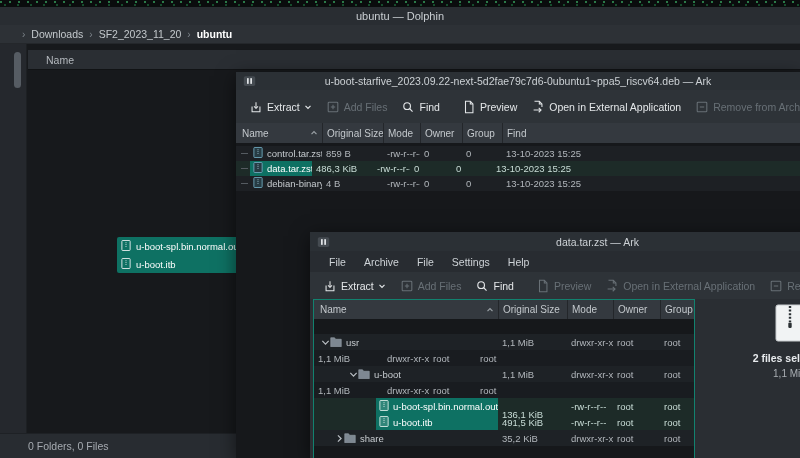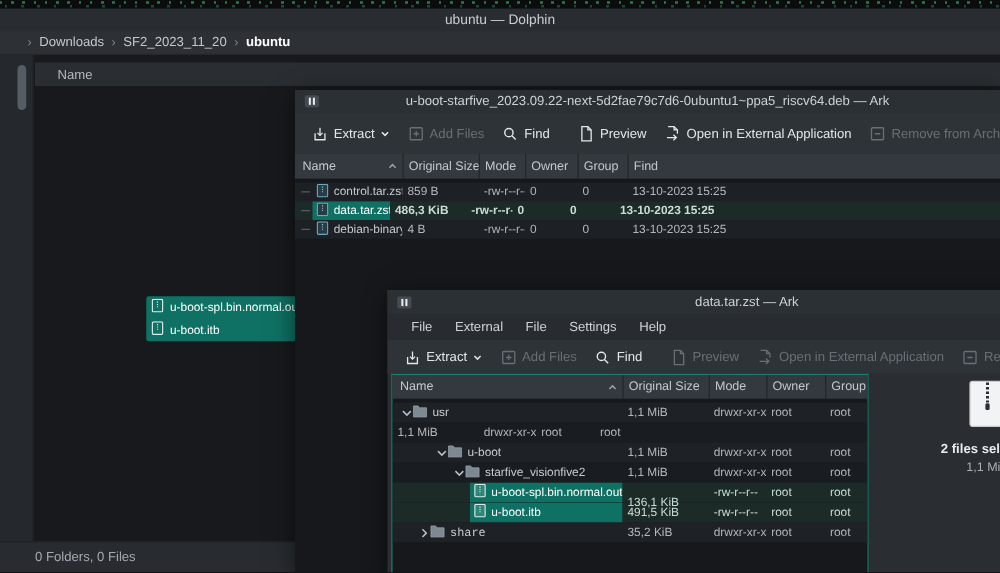--- a/index.html
+++ b/index.html
@@ -54,35 +54,35 @@
 
   
   .ark1{left:236px;top:72px;width:564px;height:386px;}
   .ark1 .a-title{height:18px;}
   .ark1 .a-toolbar{height:33px;}
   .a1-header{height:20px;}
   .a1-list{position:absolute;left:0;top:71px;right:0;bottom:0;background:#16181b;padding-top:3px;overflow:hidden;}
   .a1-row{height:15px;display:flex;align-items:center;font-size:9.5px;color:#c6cbcf;background:#1d2024;}
   .a1-row.sel{background:#1d2b28;}
   .a1-row .vals{color:#b2b7bc;}
-  .a1-row.sel .vals{color:#c9ddd7;font-weight:bold;}
+  .a1-row.sel .vals{color:#c9ddd7;}
   .stub{flex:none;width:7px;height:1px;background:#555b61;margin-left:5px;margin-right:2px;}
   .hl{display:flex;align-items:center;gap:4px;padding:0 3px;height:100%;flex:1;overflow:hidden;}
   .sel .hl{background:#0e7163;color:#fff;}
 
   
   .ark2{left:310px;top:232px;width:575px;height:226px;}
   .ark2 .a-title{height:19px;}
   .a-menubar{height:21px;display:flex;align-items:center;padding-left:10px;font-size:10.5px;color:#ced3d7;background:#282c31;}
   .menu-item{padding:0 9px;}
   .ark2 .a-toolbar{height:27px;}
   .a2-view{position:absolute;left:3px;top:67px;width:382px;bottom:0;background:#16181b;
            border:1px solid #12826f;border-bottom:none;}
   .a2-header{height:19px;}
-  .a2-list{padding-top:3px;overflow:hidden;}
+  .a2-list{padding-top:15px;overflow:hidden;}
   .a2-row{height:16px;display:flex;align-items:center;font-size:9.5px;color:#c6cbcf;}
   .a2-row:nth-child(odd){background:#1e2226;}
   .a2-row:nth-child(even){background:#191c20;}
   .a2-row.sel{background:#1d2b28 !important;}
   .a2-row .vals{color:#b2b7bc;}
   .a2-row.sel .vals{color:#c9ddd7;}
   .tw{display:flex;align-items:center;gap:4px;overflow:hidden;height:100%;flex:1;}
   .chev{flex:none;display:flex;width:10px;justify-content:center;}
   .a2-info{position:absolute;left:385px;top:67px;right:0;bottom:0;background:#2a2e33;}
   .info-inner{position:absolute;left:0;width:190px;top:5px;display:flex;flex-direction:column;align-items:center;}
@@ -302,21 +302,21 @@
           <svg width="13" height="13" viewBox="0 0 16 16">
             <rect x="1" y="2" width="14" height="12" rx="2" fill="#454b51"></rect>
             <rect x="5" y="4.5" width="2" height="7" fill="#e9ecee"></rect>
             <rect x="9" y="4.5" width="2" height="7" fill="#e9ecee"></rect>
           </svg>
         </span>
       <span class="t-text">data.tar.zst — Ark</span>
     </div>
     <div class="a-menubar" id="ark2-menubar">
         <span class="menu-item">File</span>
-        <span class="menu-item">External</span>
+        <span class="menu-item">Archive</span>
         <span class="menu-item">File</span>
         <span class="menu-item">Settings</span>
         <span class="menu-item">Help</span>
       </div>
     <div class="a-toolbar" id="ark2-toolbar">
         <div class="tb-btn">
           <span class="ic">
             <svg width="14" height="14" viewBox="0 0 16 16" fill="none" stroke="currentColor" stroke-width="1.2">
               <path d="M3.5 7.5v6h9v-6"></path>
               <path d="M8 2.5v7"></path>
@@ -440,33 +440,20 @@
                   </svg></span>
                 <span>u-boot</span>
               </div>
             </div>
             <div class="cell vals" style="width: 69px;">1,1 MiB</div>
             <div class="cell vals" style="width: 46px;">drwxr-xr-x</div>
             <div class="cell vals" style="width: 47px;">root</div>
             <div class="cell vals" style="flex: 1 1 0%;">root</div>
           </div>
           <div class="a2-row">
-            <div class="cell" style="width: 184px; padding-left: 48px;">
-              <span class="chev">
-                <svg width="9" height="9" viewBox="0 0 8 8" fill="none" stroke="#b9bec3" stroke-width="1.1">
-                  <path d="M1.2 2.6L4 5.4l2.8-2.8"></path>
-                </svg>
-              </span>
-              <div class="tw">
-                <span class="ic"><svg width="12" height="11" viewBox="0 0 16 14">
-                    <path d="M1 2h5l1.5 2H15v10H1z" fill="#7e8892" stroke="#99a3ab" stroke-width="0.8"></path>
-                  </svg></span>
-                <span>starfive_visionfive2</span>
-              </div>
-            </div>
             <div class="cell vals" style="width: 69px;">1,1 MiB</div>
             <div class="cell vals" style="width: 46px;">drwxr-xr-x</div>
             <div class="cell vals" style="width: 47px;">root</div>
             <div class="cell vals" style="flex: 1 1 0%;">root</div>
           </div>
           <div class="a2-row sel">
             <div class="cell" style="width: 184px; padding-left: 62px;">
               <div class="hl">
                 <span class="ic"><svg width="10" height="11" viewBox="0 0 10 12">
                     <rect x="0.5" y="0.5" width="9" height="11" rx="1" fill="rgba(255,255,255,0.14)" stroke="#d9ebe6"></rect>
@@ -489,21 +476,21 @@
                   </svg></span>
                 <span>u-boot.itb</span>
               </div>
             </div>
             <div class="cell vals" style="width: 69px;">491,5 KiB</div>
             <div class="cell vals" style="width: 46px;">-rw-r--r--</div>
             <div class="cell vals" style="width: 47px;">root</div>
             <div class="cell vals" style="flex: 1 1 0%;">root</div>
           </div>
           <div class="a2-row">
-            <div class="cell" style="width: 184px; padding-left: 20px; font-family: Liberation Mono, monospace;">
+            <div class="cell" style="width: 184px; padding-left: 20px;">
               <span class="chev">
                 <svg width="9" height="9" viewBox="0 0 8 8" fill="none" stroke="#b9bec3" stroke-width="1.1">
                   <path d="M2.6 1.2L5.4 4 2.6 6.8"></path>
                 </svg>
               </span>
               <div class="tw">
                 <span class="ic"><svg width="12" height="11" viewBox="0 0 16 14">
                     <path d="M1 2h5l1.5 2H15v10H1z" fill="#7e8892" stroke="#99a3ab" stroke-width="0.8"></path>
                   </svg></span>
                 <span>share</span>

